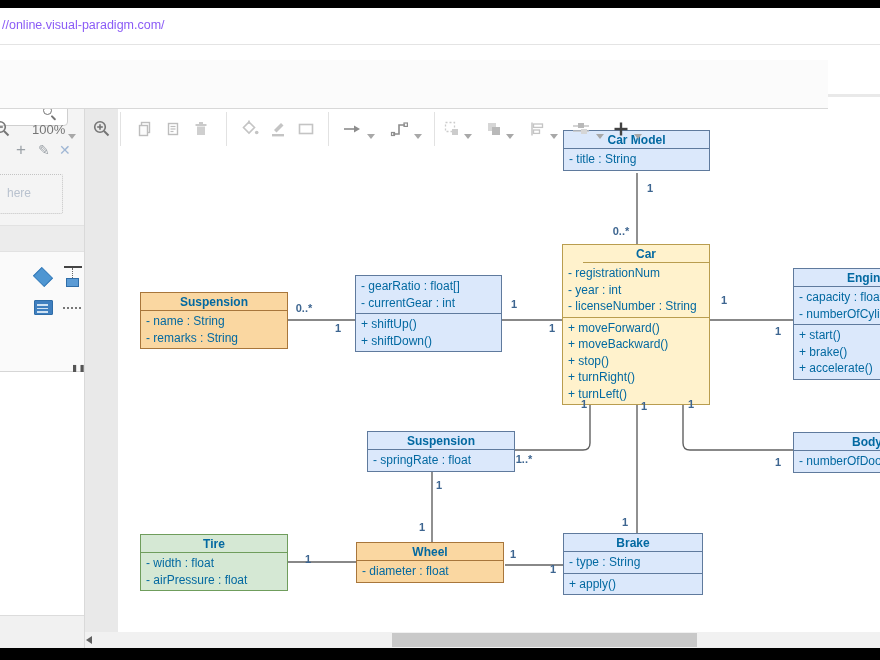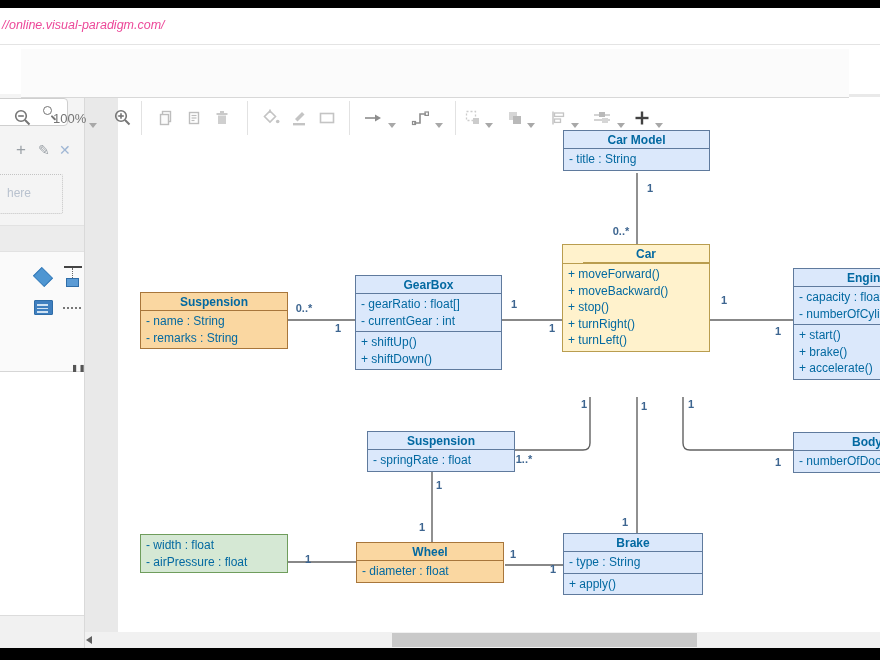--- a/index.html
+++ b/index.html
@@ -5,23 +5,23 @@
   * { margin:0; padding:0; box-sizing:border-box; }
   html,body { width:880px; height:660px; overflow:hidden; background:#000;
     font-family:"Liberation Sans", sans-serif; }
   #viewport { position:relative; width:880px; height:660px; background:#fff; overflow:hidden; }
 
   
   #topbar-black { position:absolute; left:0; top:0; width:880px; height:8px; background:#000; z-index:30; }
   #bottombar-black { position:absolute; left:0; top:648px; width:880px; height:12px; background:#000; z-index:30; }
   #urlbar { position:absolute; left:0; top:8px; width:880px; height:37px; background:#fff;
     border-bottom:1px solid #e4e4e4; z-index:20; }
-  #urlbar .url { position:absolute; left:2px; top:10px; font-size:12.5px; color:#ec4899; white-space:nowrap;font-style:italic; }
-  #toolbar { position:absolute; left:0; top:49px; width:828px; height:49px; background:#fbfbfb;
-    border-bottom:1px solid #d8d8d8; z-index:20;margin-left:21px; }
+  #urlbar .url { position:absolute; left:2px; top:10px; font-size:12.5px; color:#8b5cf6; white-space:nowrap; }
+  #toolbar { position:absolute; left:0; top:60px; width:828px; height:49px; background:#fbfbfb;
+    border-bottom:1px solid #d8d8d8; z-index:20; }
   .tb { position:absolute; top:59px; height:20px; display:flex; align-items:center; }
   .tb svg { display:block; }
   .tb-sep { position:absolute; top:52px; width:1px; height:34px; background:#e2e2e2; }
   .caret { width:0; height:0; border-left:4px solid transparent; border-right:4px solid transparent;
     border-top:5px solid #a8a8a8; }
   .zoom-text { font-size:13px; color:#757575; }
 
   
   #sidebar { position:absolute; left:0; top:94px; width:85px; height:554px; background:#f4f4f4;
     border-right:1px solid #d9d9d9; overflow:hidden; z-index:15; }
@@ -254,30 +254,34 @@
       <span class="mult" style="left: 513px; top: 554px; color: rgb(61, 101, 144);">1</span>
       <span class="mult" style="left: 553px; top: 569px; color: rgb(61, 101, 144);">1</span>
       <div class="uml" style="left: 563px; top: 130px; width: 147px; background: rgb(219, 232, 251); border-color: rgb(95, 122, 157);">
         <div class="uml-h" style="border-color: rgb(95, 122, 157);">Car Model</div>
         <div class="uml-c">
           <div class="uml-row">- title : String</div>
         </div>
       </div>
       <div class="uml" style="left: 562px; top: 244px; width: 148px; background: rgb(255, 242, 204); border-color: rgb(185, 157, 79);">
         <div class="uml-h" style="border-color: rgb(185, 157, 79); margin-left: 20px;">Car</div>
+        <div class="uml-c">
+          <div class="uml-row">- registrationNum</div>
+          <div class="uml-row">- year : int</div>
+          <div class="uml-row">- licenseNumber : String</div>
+        </div>
         <div class="uml-c uml-ops" style="border-color: rgb(185, 157, 79);">
           <div class="uml-row">+ moveForward()</div>
           <div class="uml-row">+ moveBackward()</div>
           <div class="uml-row">+ stop()</div>
           <div class="uml-row">+ turnRight()</div>
           <div class="uml-row">+ turnLeft()</div>
         </div>
       </div>
       <div class="uml" style="left: 355px; top: 275px; width: 147px; background: rgb(219, 232, 251); border-color: rgb(95, 122, 157);">
-        <div class="uml-h" style="border-color: rgb(95, 122, 157);">GearBox</div>
         <div class="uml-c">
           <div class="uml-row">- gearRatio : float[]</div>
           <div class="uml-row">- currentGear : int</div>
         </div>
         <div class="uml-c uml-ops" style="border-color: rgb(95, 122, 157);">
           <div class="uml-row">+ shiftUp()</div>
           <div class="uml-row">+ shiftDown()</div>
         </div>
       </div>
       <div class="uml" style="left: 140px; top: 292px; width: 148px; background: rgb(250, 215, 161); border-color: rgb(168, 118, 59);">
@@ -305,20 +309,21 @@
           <div class="uml-row">- springRate : float</div>
         </div>
       </div>
       <div class="uml" style="left: 793px; top: 432px; width: 148px; background: rgb(219, 232, 251); border-color: rgb(95, 122, 157);">
         <div class="uml-h" style="border-color: rgb(95, 122, 157);">Body</div>
         <div class="uml-c">
           <div class="uml-row">- numberOfDoors : int</div>
         </div>
       </div>
       <div class="uml" style="left: 140px; top: 534px; width: 148px; background: rgb(213, 232, 212); border-color: rgb(111, 157, 92);">
+        <div class="uml-h" style="border-color: rgb(111, 157, 92);">Tire</div>
         <div class="uml-c">
           <div class="uml-row">- width : float</div>
           <div class="uml-row">- airPressure : float</div>
         </div>
       </div>
       <div class="uml" style="left: 356px; top: 542px; width: 148px; background: rgb(250, 215, 161); border-color: rgb(168, 118, 59);">
         <div class="uml-h" style="border-color: rgb(168, 118, 59);">Wheel</div>
         <div class="uml-c">
           <div class="uml-row">- diameter : float</div>
         </div>

